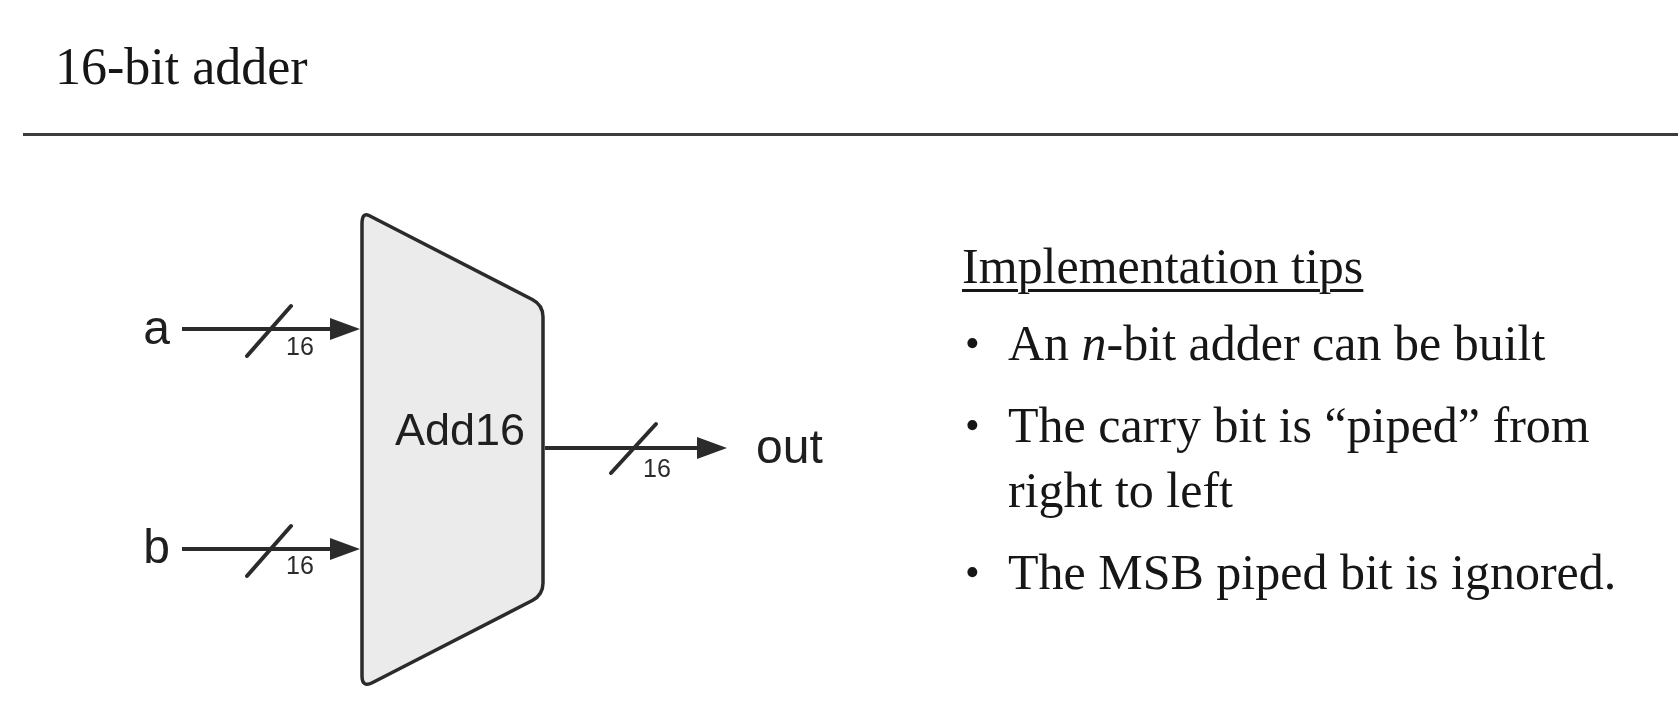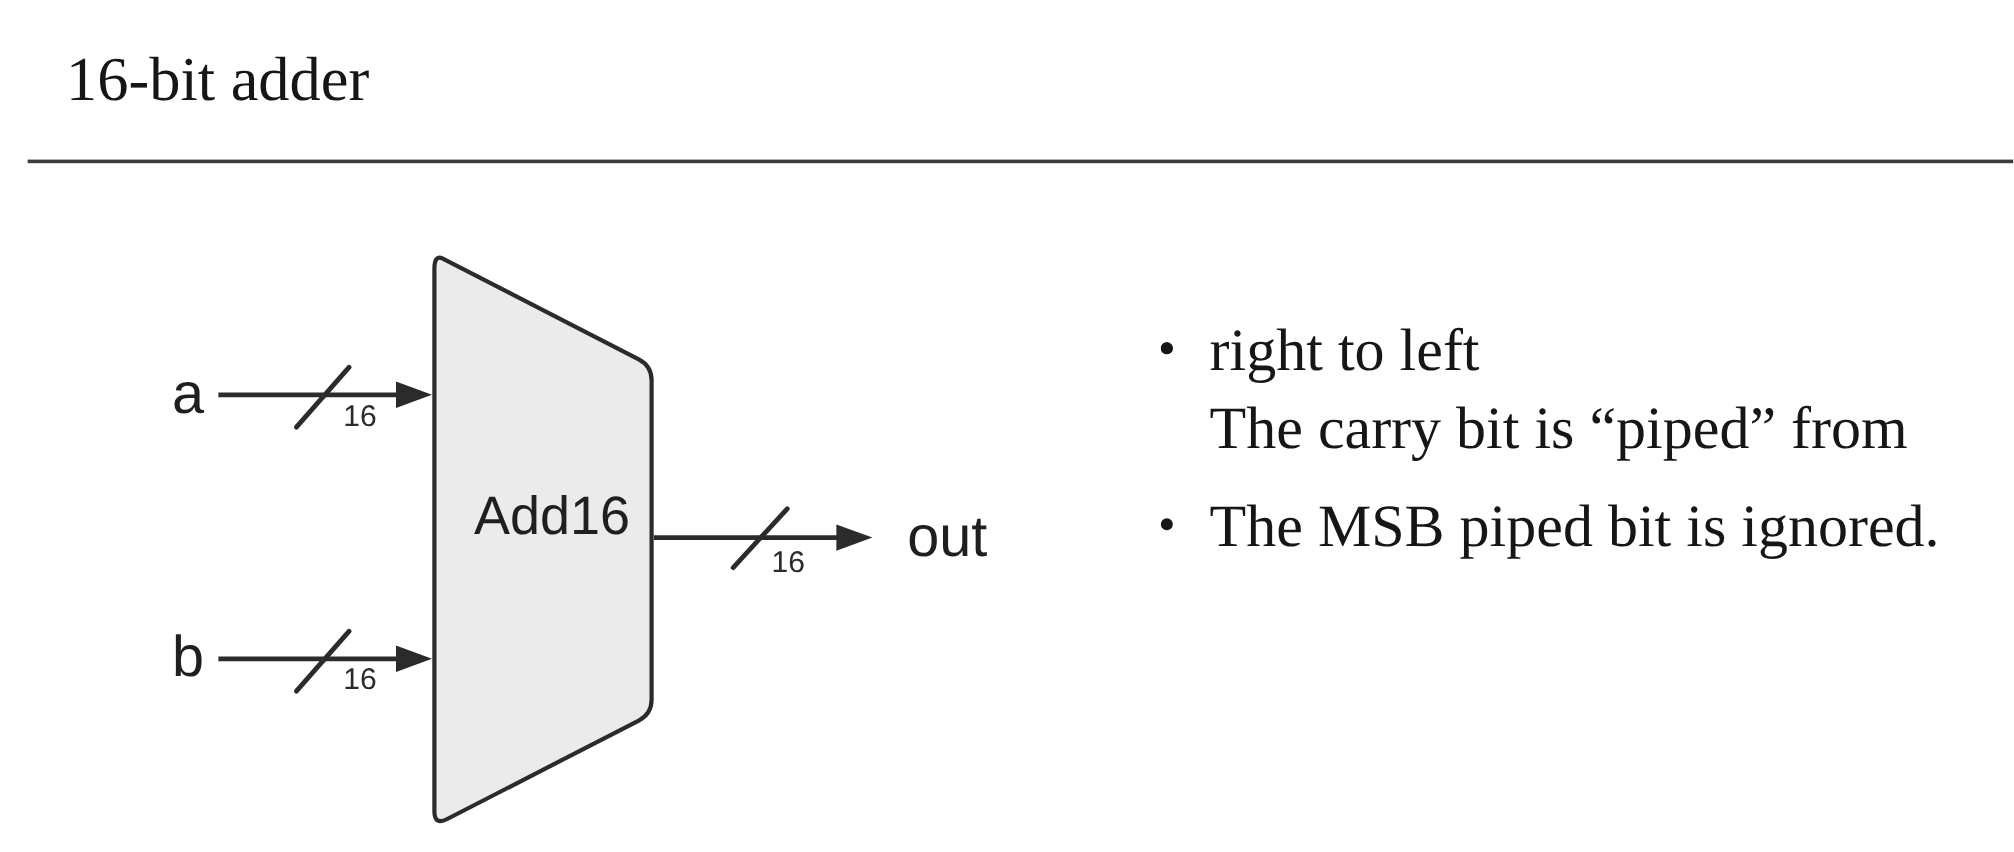--- a/index.html
+++ b/index.html
@@ -156,30 +156,32 @@
     <g>
       <line class="wire" x1="545" y1="448" x2="703" y2="448"></line>
       <polygon class="arrowhead" points="727,448 697,437 697,459"></polygon>
       <line class="slash" x1="611" y1="473" x2="656" y2="424"></line>
       <text class="bus-width" x="643" y="477">16</text>
       <text class="pin-label" x="756" y="463">out</text>
     </g>
   </svg>
 
   <div class="tips">
+    <div class="tips-heading">Implementation tips</div>
     <ul class="tips-list">
 
       <li>
         <span class="dot">•</span>
+        <div class="tline"><span>An </span><span class="it">n</span><span>-bit adder can be built</span></div>
       </li>
 
       <li>
         <span class="dot">•</span>
+        <div class="tline"><span>The carry bit is “piped” from</span></div>
         <div class="tline"><span>right to left</span></div>
-        <div class="tline"><span>The carry bit is “piped” from</span></div>
       </li>
 
       <li>
         <span class="dot">•</span>
         <div class="tline"><span>The MSB piped bit is ignored.</span></div>
       </li>
 
     </ul>
   </div>
 

